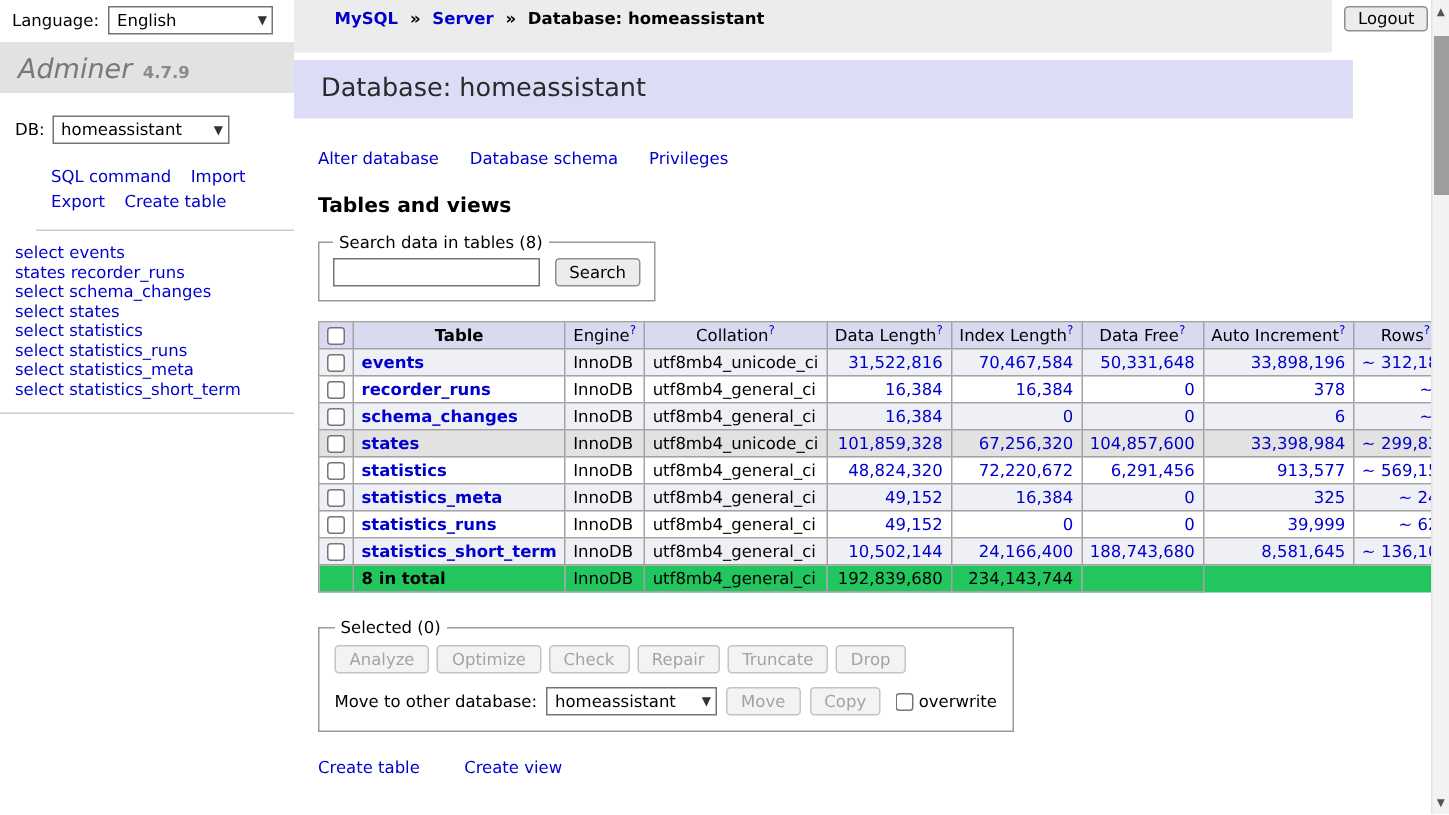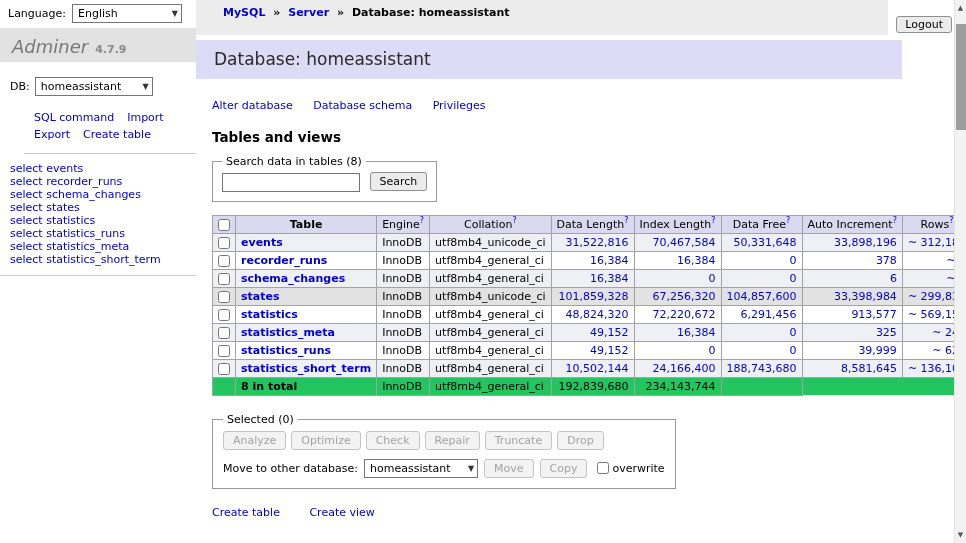--- a/index.html
+++ b/index.html
@@ -35,21 +35,21 @@
   .btn { font-family:inherit; font-size:11px; padding:2px 9px; background:#ececec;
     border:1px solid #8f8f8f; border-radius:3px; color:#000; cursor:pointer; }
   .btn.disabled { color:#a3a3a3; background:#f3f3f3; border-color:#c4c4c4; cursor:default; }
 
   
   .content { flex:1 1 auto; min-width:0; margin-right:12px; }
   .header-row { display:flex; align-items:flex-start; }
   .breadcrumb { flex:1; background:#ececec; height:35px; line-height:25px; padding-left:27px; margin-right:8px;font-weight:bold; }
   .breadcrumb .sep { color:#000; margin:0 4px; }
   .breadcrumb .current { color:#000; }
-  .logout-btn { margin:16px 2px 0 0; padding:1px 8px; }
+  .logout-btn { margin:4px 2px 0 0; padding:1px 8px; }
   .page-title { margin:5px 52px 0 0; background:#dcdcf7; padding:9px 0 10px 18px;
     font-size:17px; font-weight:normal; color:#2a2a2a; }
   .inner { padding-left:16px; }
   .nav-row { margin-top:20px; }
   .nav-row a { margin-right:17px; }
   .tables-heading { margin-top:17px; font-size:13.5px; font-weight:bold; }
   .sec-heading { font-size:15.5px; font-weight:bold; }
 
   fieldset { border:1px solid #9a9a9a; display:inline-block; }
   legend { padding:0 4px; font-size:11px; }
@@ -119,21 +119,21 @@
       </span>
     </div>
 
     <p class="side-actions">
       <a>SQL command</a><a>Import</a><br>
       <a>Export</a><a>Create table</a>
     </p>
 
     <ul class="table-list">
       <li><a>select events</a></li>
-      <li><a>select recorder_runs</a></li>
+      <li><a>states recorder_runs</a></li>
       <li><a>select schema_changes</a></li>
       <li><a>select states</a></li>
       <li><a>select statistics</a></li>
       <li><a>select statistics_runs</a></li>
       <li><a>select statistics_meta</a></li>
       <li><a>select statistics_short_term</a></li>
     </ul>
   </aside>
 
   <main class="content">

